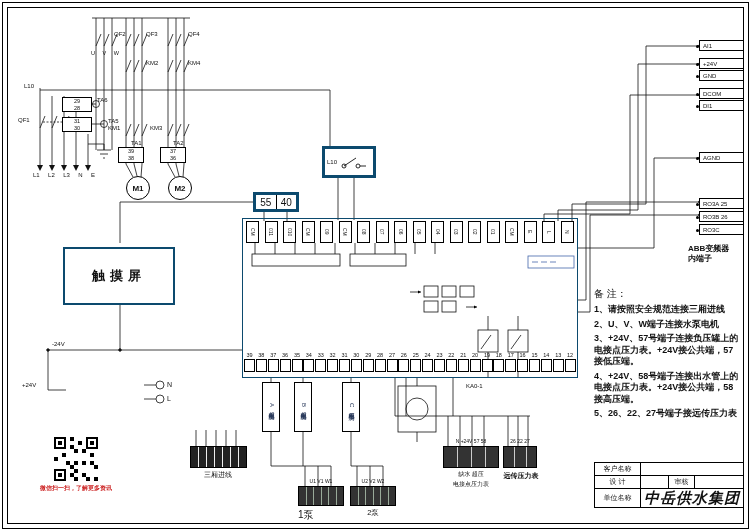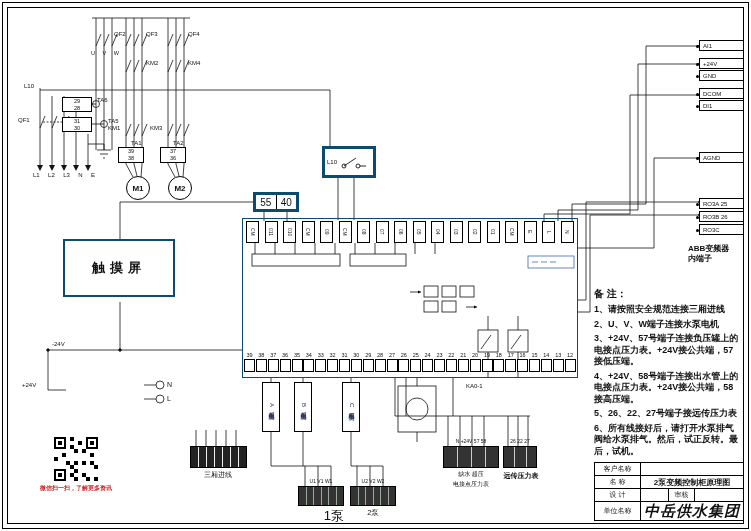--- a/index.html
+++ b/index.html
@@ -8,21 +8,21 @@
   .frame-outer{position:absolute;inset:2px;border:1.6px solid #000;pointer-events:none;z-index:4}
   .frame-inner{position:absolute;inset:7px;border:1px solid #000;pointer-events:none;z-index:4}
   svg.wires{position:absolute;left:0;top:0;z-index:1}
   .abs{position:absolute;box-sizing:border-box}
   .lbl{position:absolute;z-index:3;font-size:6px;line-height:1.1;white-space:nowrap}
   .box{position:absolute;z-index:2;background:#fff;border:3px solid #0c4a6e;box-sizing:border-box}
   
   .warn{position:absolute;left:377px;top:12px;width:60px;z-index:2;
         font-size:11.5px;line-height:19px;text-align:justify;letter-spacing:.5px}
   
-  .touch{left:63px;top:239px;width:112px;height:58px;border-width:2px;display:flex;
+  .touch{left:63px;top:247px;width:112px;height:58px;border-width:2px;display:flex;
          align-items:center;justify-content:center;font-size:13px;font-weight:700;letter-spacing:5px}
   .psu{left:66px;top:374px;width:78px;height:33px;border-width:1.5px;display:flex;flex-direction:column;
        align-items:center;justify-content:center;font-size:11px;font-weight:600;line-height:13px}
   
   .comm{left:253px;top:192px;width:46px;height:20px;display:flex}
   .comm>div{flex:1;display:flex;align-items:center;justify-content:center;font-size:10px}
   .comm>div+div{border-left:1px solid #000}
   
   .float{left:322px;top:146px;width:54px;height:32px;display:flex;align-items:center;gap:3px;padding:2px}
   .float .fl{font-size:6px}
@@ -54,21 +54,21 @@
   .abbio>.abbt{margin-top:1px}
   .abbio>.abbt:nth-child(1){margin-top:0}
   .abbio>.abbt:nth-child(2){margin-top:7px}
   .abbio>.abbt:nth-child(4){margin-top:7px}
   .abbio>.abbt:nth-child(6){margin-top:41px}
   .abbrelay>.abbt{margin-top:2px}
   .abbcap{position:absolute;left:688px;top:244px;width:58px;z-index:2;
           font-size:8px;font-weight:600;line-height:10px}
   
   .notes{position:absolute;left:594px;top:287px;width:148px;z-index:2;background:#fff}
-  .notes-title{font-size:10px;font-weight:700;margin-bottom:3px}
+  .notes-title{font-size:10px;font-weight:400;margin-bottom:3px}
   .note-item{font-size:9px;font-weight:600;line-height:1.28;margin-bottom:3px}
   
   .tblock{position:absolute;left:594px;top:462px;width:150px;z-index:3;background:#fff;
           border:1.2px solid #000;box-sizing:border-box}
   .tb-row{display:flex;border-bottom:1px solid #000;box-sizing:border-box}
   .tb-row:last-child{border-bottom:none}
   .tb-cell{border-right:1px solid #000;display:flex;align-items:center;justify-content:center;
            font-size:7px;box-sizing:border-box;overflow:hidden}
   .tb-cell:last-child{border-right:none}
   .h13{height:13px}.h18{height:18px}
@@ -439,53 +439,48 @@
 
   <div class="notes">
     <div class="notes-title">备 注：</div>
     <div>
 
     <div class="note-item">1、请按照安全规范连接三厢进线</div>
         <div class="note-item">2、U、V、W端子连接水泵电机</div>
         <div class="note-item">3、+24V、57号端子连接负压罐上的电接点压力表。+24V接公共端，57接低压端。</div>
         <div class="note-item">4、+24V、58号端子连接出水管上的电接点压力表。+24V接公共端，58接高压端。</div>
         <div class="note-item">5、26、22、27号端子接远传压力表</div>
-        <div class="note-item">6、所有线接好后，请打开水泵排气阀给水泵排气。然后，试正反转。最后，试机。</div>
       </div>
   </div>
 
   <div class="tblock">
     <div class="tb-row h13">
       <div class="tb-cell w46">客户名称</div>
       <div class="tb-cell grow"></div>
-    </div>
-    <div class="tb-row h13">
-      <div class="tb-cell w46">名  称</div>
-      <div class="tb-cell grow tb-name">2泵变频控制柜原理图</div>
     </div>
     <div class="tb-row h13">
       <div class="tb-cell w46">设  计</div>
       <div class="tb-cell w28"></div>
       <div class="tb-cell w26">审核</div>
       <div class="tb-cell grow"></div>
     </div>
     <div class="tb-row h18">
       <div class="tb-cell w46">单位名称</div>
       <div class="tb-cell grow tb-logo">中岳供水集团</div>
     </div>
   </div>
 
   <div class="strip s3p"></div>
   <div class="lbl" style="left:180px;top:471px;width:76px;text-align:center;font-size:7px">三厢进线</div>
 
   <div class="lbl" style="left:296px;top:479px;width:50px;text-align:center;font-size:5px">U1 V1 W1</div>
   <div class="lbl" style="left:348px;top:479px;width:50px;text-align:center;font-size:5px">U2 V2 W2</div>
   <div class="strip sp1"></div>
   <div class="strip sp2"></div>
-  <div class="lbl" style="left:298px;top:509px;width:46px;text-align:right;font-size:13px">1泵</div>
+  <div class="lbl" style="left:298px;top:509px;width:46px;text-align:left;font-size:10px">1泵</div>
   <div class="lbl" style="left:350px;top:509px;width:46px;text-align:center;font-size:7.5px">2泵</div>
 
   <div class="lbl" style="left:441px;top:439px;width:60px;text-align:center;font-size:5px">N +24V 57 58</div>
   <div class="lbl" style="left:501px;top:439px;width:38px;text-align:center;font-size:5px">26 22 27</div>
   <div class="strip spr1"></div>
   <div class="strip spr2"></div>
   <div class="lbl" style="left:446px;top:471px;width:50px;text-align:center;font-size:6px">缺水  超压</div>
   <div class="lbl" style="left:441px;top:481px;width:60px;text-align:center;font-size:6px">电接点压力表</div>
   <div class="lbl" style="left:496px;top:472px;width:50px;text-align:center;font-size:7px;font-weight:700">远传压力表</div>
 

